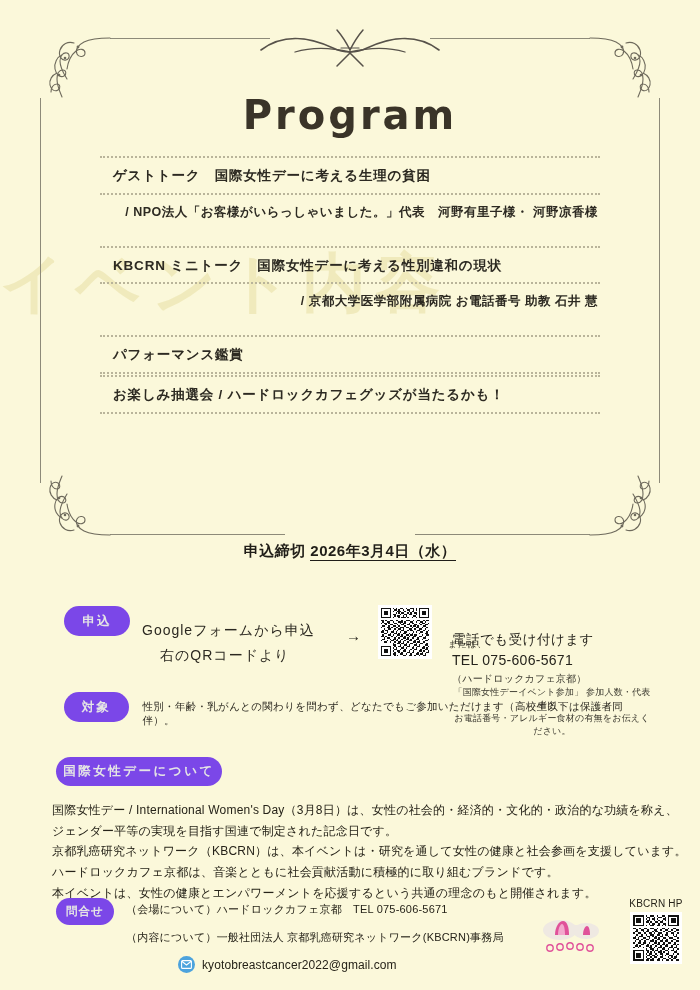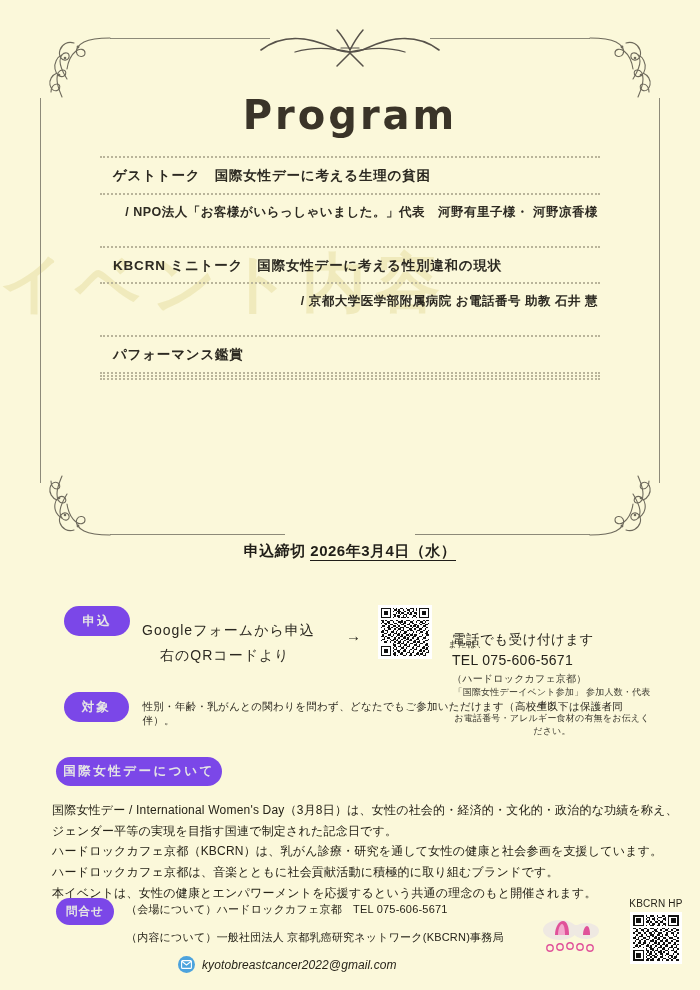--- a/index.html
+++ b/index.html
@@ -303,21 +303,20 @@
     letter-spacing: 0.2px;
     white-space: nowrap;
   }
   .contact-mail {
     position: absolute;
     left: 122px;
     top: 58px;
     display: flex;
     align-items: center;
     gap: 7px;
-    font-style: italic;
   }
   .mail-icon {
     width: 17px;
     height: 17px;
     border-radius: 50%;
     background: #4da3dd;
     display: inline-flex;
     align-items: center;
     justify-content: center;
     flex: none;
@@ -444,20 +443,21 @@
   <div class="spacer"></div>
   <div class="dots"></div>
   <div class="prog-row">KBCRN ミニトーク　国際女性デーに考える性別違和の現状</div>
   <div class="dots"></div>
   <div class="prog-row speaker">/ 京都大学医学部附属病院 お電話番号 助教 石井 慧</div>
   <div class="spacer"></div>
   <div class="dots"></div>
   <div class="prog-row">パフォーマンス鑑賞</div>
   <div class="dots"></div>
   <div class="dots"></div>
+  <div class="prog-row">お楽しみ抽選会 / ハードロックカフェグッズが当たるかも！</div>
   <div class="dots"></div>
 </div>
 
 <div class="deadline">
   <span>申込締切 </span><span class="date">2026年3月4日（水）</span>
 </div>
 
 <div class="apply">
   <div class="pill">申込</div>
 
@@ -766,21 +766,21 @@
   <div class="pill">対象</div>
   <div class="target-text">性別・年齢・乳がんとの関わりを問わず、どなたでもご参加いただけます（高校生以下は保護者同伴）。</div>
 </div>
 
 <div class="about-badge">
   <div class="pill">国際女性デーについて</div>
 </div>
 <div class="about-body">
   <div>国際女性デー / International Women's Day（3月8日）は、女性の社会的・経済的・文化的・政治的な功績を称え、</div>
   <div>ジェンダー平等の実現を目指す国連で制定された記念日です。</div>
-  <div>ハードロックカフェ京都（KBCRN）は、乳がん診療・研究を通して女性の健康と社会参画を支援しています。</div>
+  <div>京都乳癌研究ネットワーク（KBCRN）は、本イベントは・研究を通して女性の健康と社会参画を支援しています。</div>
   <div>ハードロックカフェ京都は、音楽とともに社会貢献活動に積極的に取り組むブランドです。</div>
   <div>本イベントは、女性の健康とエンパワーメントを応援するという共通の理念のもと開催されます。</div>
 </div>
 
 <div class="contact">
   <div class="pill">問合せ</div>
   <div class="contact-line1">（会場について）ハードロックカフェ京都　TEL 075-606-5671</div>
   <div class="contact-line2">（内容について）一般社団法人 京都乳癌研究ネットワーク(KBCRN)事務局</div>
   <div class="contact-mail">
     <span class="mail-icon">

